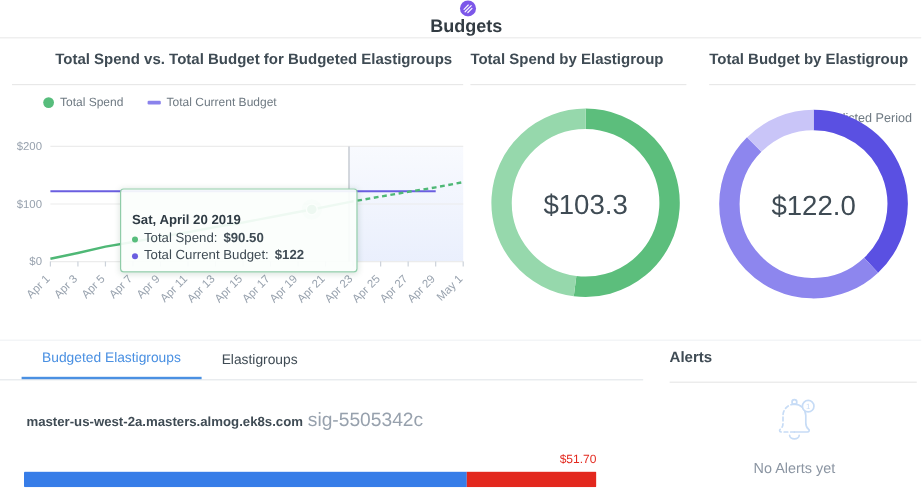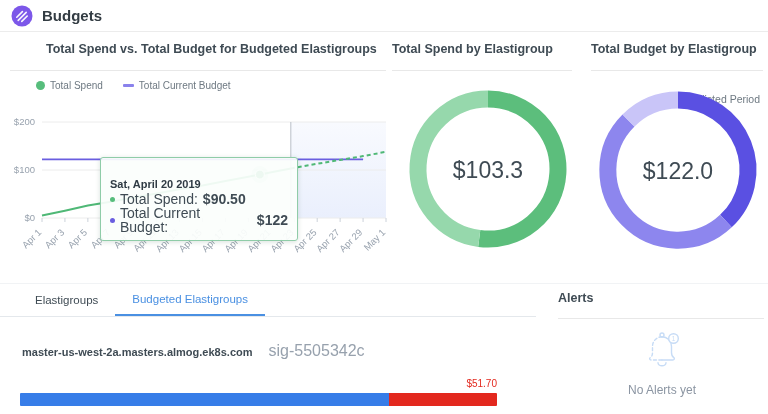--- a/index.html
+++ b/index.html
@@ -1,52 +1,52 @@
 <!DOCTYPE html>
 <html><head>
 <meta charset="utf-8">
 <style>
   html,body{margin:0;padding:0;background:#fff;}
   .app{position:relative;width:768px;height:414px;background:#fff;overflow:hidden;
        font-family:"Liberation Sans","DejaVu Sans",sans-serif;color:#3d464d;}
   
   .hdr{position:absolute;top:0;left:0;right:0;height:31px;border-bottom:1px solid #ececec;
-       display:flex;align-items:center;background:#fff;}
+       display:flex;align-items:center;background:#fff;flex-direction:column;}
   .hdr .logo{margin-left:11px;width:22px;height:22px;display:block;}
   .hdr h1{font-size:15px;font-weight:700;margin:0 0 0 9px;color:#333c43;}
   
   .ptitle{position:absolute;font-size:12.5px;font-weight:700;color:#3f4b54;margin:0;}
   .pdivider{position:absolute;height:1px;background:#e8e8e8;}
   
   .legend{position:absolute;left:36px;top:80px;display:flex;gap:20px;align-items:flex-end;}
   .legend .li{display:flex;align-items:center;gap:5px;font-size:10px;color:#6e7982;}
   .legend .dot{width:9px;height:9px;border-radius:50%;background:#57bd7c;display:inline-block;}
   .legend .dash{width:11px;height:2.5px;background:#8a82ec;display:inline-block;border-radius:1px;}
   .predlab{position:absolute;right:8px;top:93px;font-size:10.5px;color:#6e7982;}
   #line-chart{position:absolute;left:0;top:110px;width:392px;height:152px;}
   .ax{font-size:9.5px;fill:#98a2ae;font-family:"Liberation Sans","DejaVu Sans",sans-serif;}
   
   .ctip{position:absolute;left:100px;top:157px;width:178px;background:rgba(251,254,252,0.93);
         border:1px solid #8fcca8;border-radius:3px;box-shadow:0 1px 5px rgba(40,90,60,.18);
         padding:20px 9px 6px 9px;z-index:5;}
   .ctip .t{font-size:11px;font-weight:700;color:#2f3b44;margin-bottom:2px;}
-  .ctip .r{font-size:14px;color:#3f4b54;line-height:14px;display:flex;align-items:center;gap:5px;}
+  .ctip .r{font-size:11px;color:#3f4b54;line-height:14px;display:flex;align-items:center;gap:5px;}
   .ctip .b{width:5px;height:5px;border-radius:50%;display:inline-block;flex:none;}
   .ctip .v{font-weight:700;}
   
   .donut-svg{position:absolute;width:176px;height:176px;}
   .donut-center{position:absolute;width:176px;text-align:center;font-size:23px;color:#3f4b54;}
   
   .bottom-line{position:absolute;left:0;top:283px;width:768px;height:1px;background:#f1f3f5;}
   .groups{position:absolute;left:0;top:284px;width:540px;height:130px;}
   .tabbar{position:absolute;left:0;top:0;width:536px;height:33px;border-bottom:1px solid #e4e8ec;
           display:flex;align-items:stretch;padding-left:18px;box-sizing:border-box;}
   .tab{font-size:11.5px;display:flex;align-items:center;padding:0 17px;cursor:pointer;color:#3f4b54;}
   .tab.active{color:#4a90e2;border-bottom:2px solid #4a90e2;font-weight:400;}
-  .grow{position:absolute;left:22px;top:58px;display:flex;align-items:baseline;gap:16px;}
+  .grow{position:absolute;left:22px;top:58px;display:flex;align-items:baseline;gap:4px;}
   .grow .nm{font-size:11px;font-weight:700;color:#3f4b54;}
   .grow .sig{font-size:16px;color:#97a1ad;}
   .barwrap{position:absolute;left:20px;top:94px;width:477px;}
   .barlabels{position:relative;height:13px;font-size:10px;}
   .bl-budget{position:absolute;left:0;width:377px;text-align:right;color:#4a90e2;}
   .bl-total{position:absolute;left:0;width:477px;text-align:right;color:#e3281e;}
   .pbar{display:flex;height:13px;width:477px;border-radius:1px;overflow:hidden;margin-top:2px;}
   .pbar .seg-b{background:#377de8;height:100%;}
   .pbar .seg-r{background:#e3281e;height:100%;}
   
@@ -176,22 +176,22 @@
         <path d="M 135.92 139.03 A 70 70 0 0 1 38.50 38.50" stroke="#8d86ee" stroke-width="17" fill="none"></path>
         <path d="M 38.50 38.50 A 70 70 0 0 1 88.00 18.00" stroke="#c9c5f8" stroke-width="17" fill="none"></path>
       </svg>
     <div class="donut-center" style="left:590px;top:158px;">$122.0</div>
   </div>
 
   <div class="bottom-line"></div>
 
   <div class="groups">
     <div class="tabbar">
+      <div class="tab active">Budgeted Elastigroups</div>
       <div class="tab">Elastigroups</div>
-      <div class="tab active">Budgeted Elastigroups</div>
     </div>
     <div class="grow">
       <span class="nm">master-us-west-2a.masters.almog.ek8s.com</span>
       <span class="sig">sig-5505342c</span>
     </div>
     <div class="barwrap">
       <div class="barlabels">
         <span class="bl-total">$51.70</span>
       </div>
       <div class="pbar">

